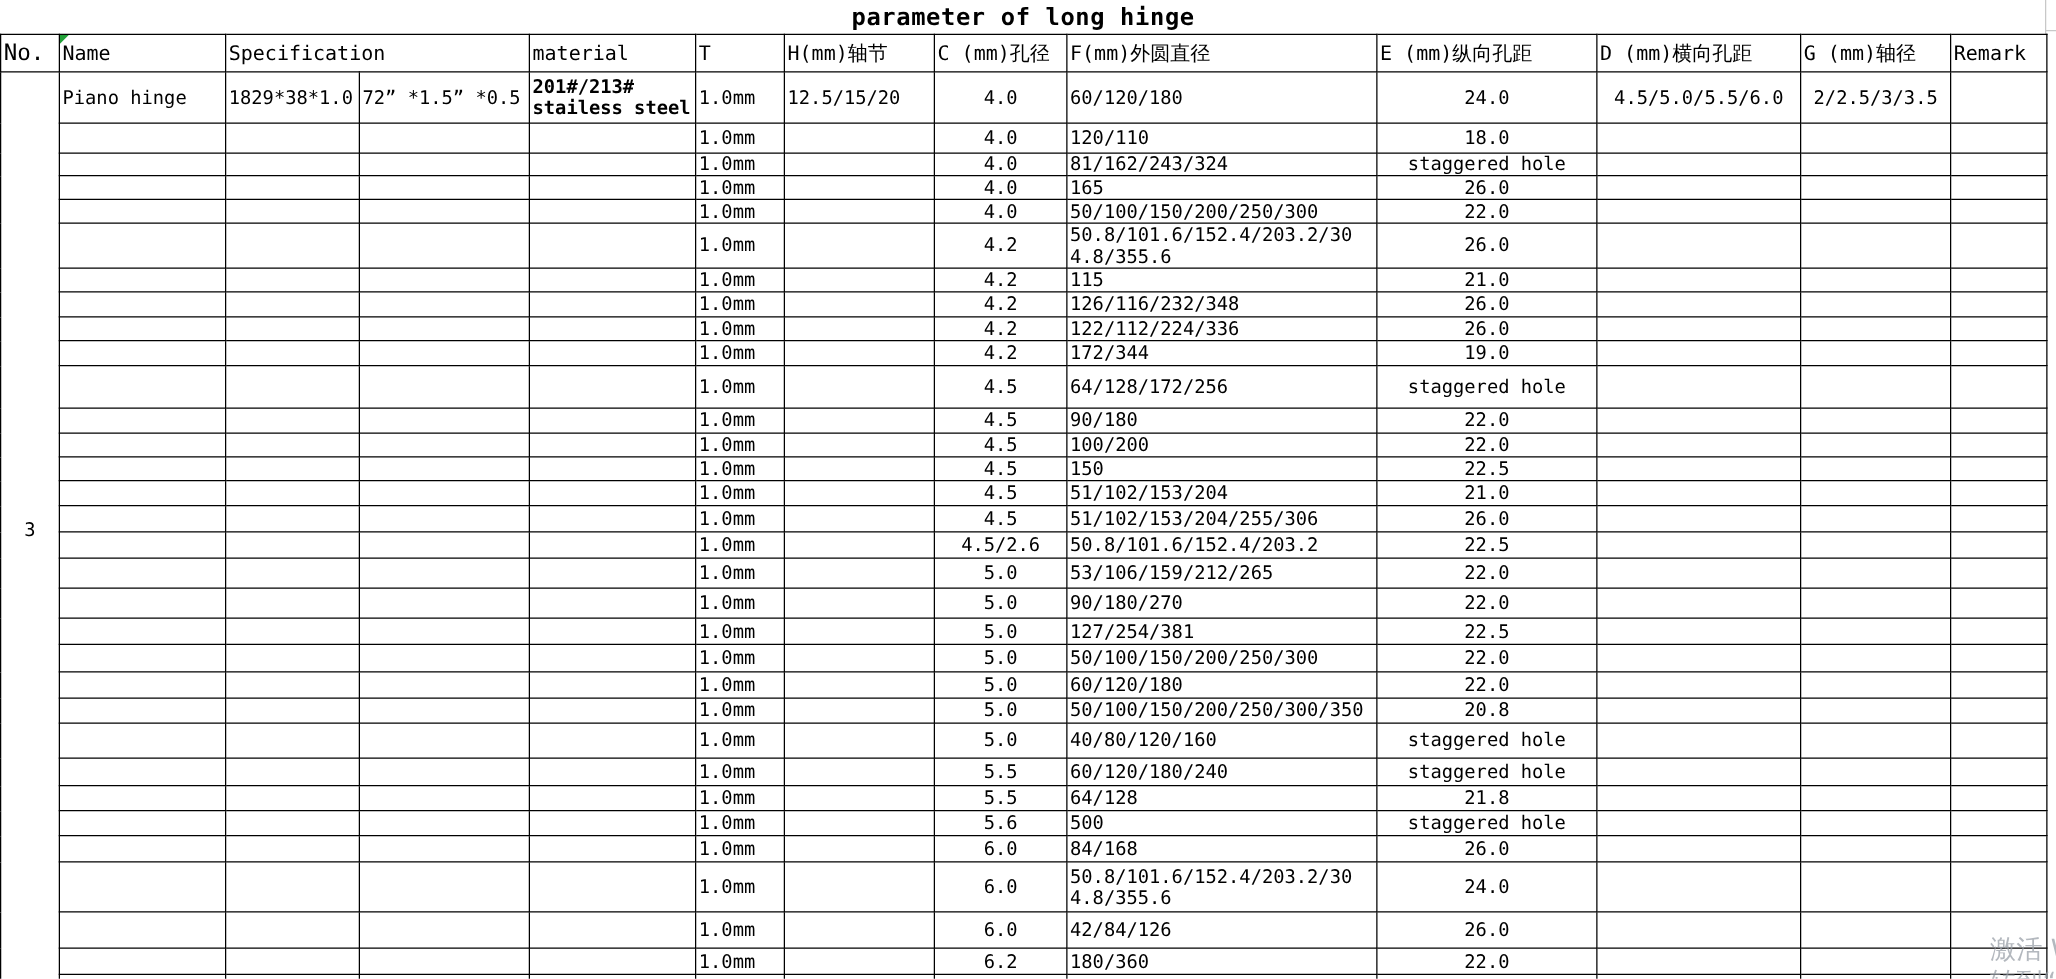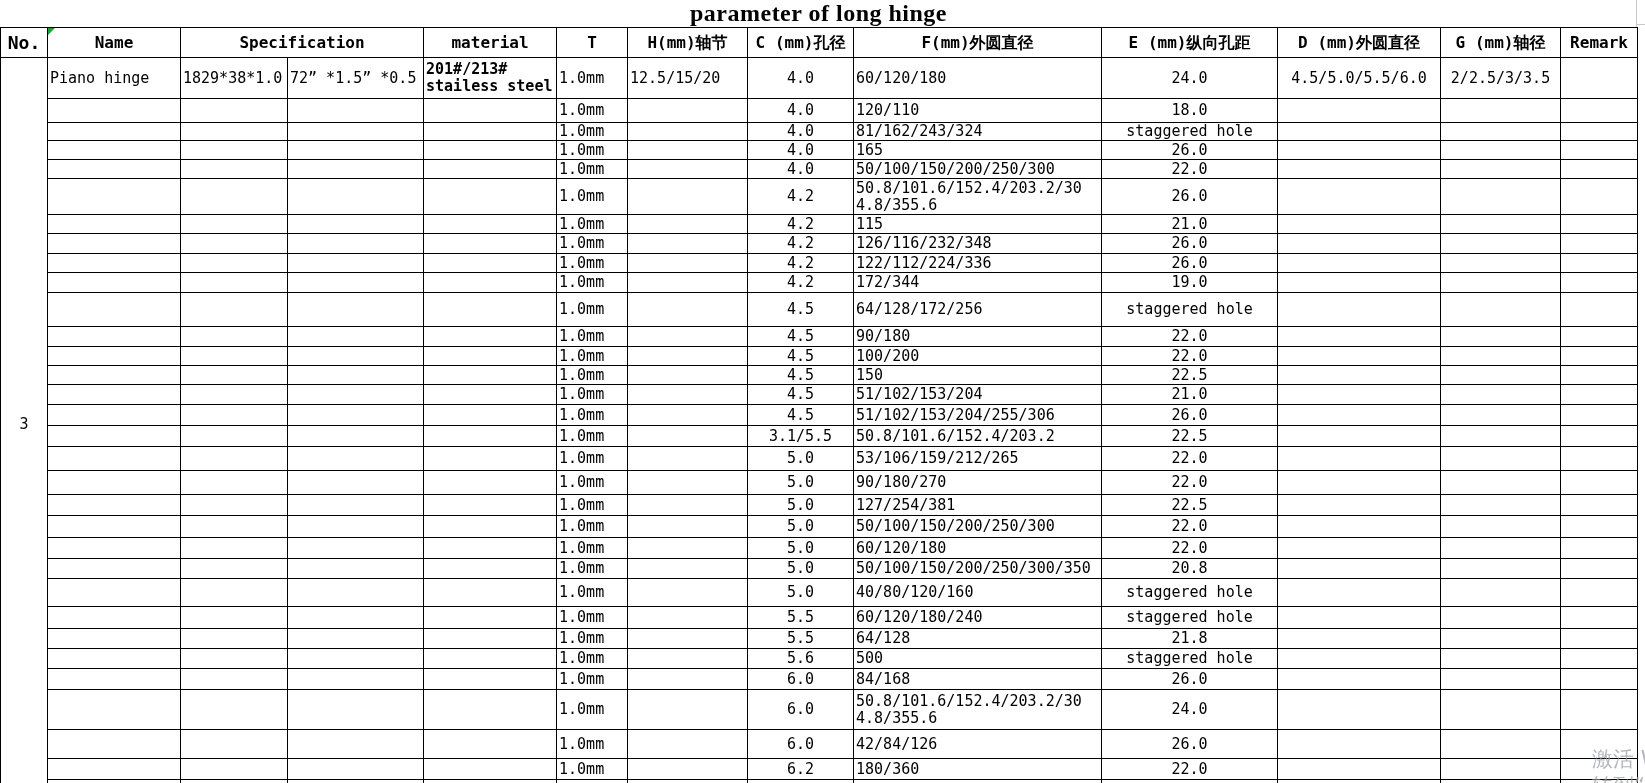--- a/index.html
+++ b/index.html
@@ -18,46 +18,45 @@
     overflow: hidden;
   }
   #sheet-title {
     position: absolute;
     top: 0; left: 0;
     width: 1637px;
     height: 27px;
     display: flex;
     align-items: center;
     justify-content: center;
-    font-size: 24px;
+    font-size: 19px;
     font-weight: bold;
     color: #000;
     letter-spacing: 0.5px;
-    font-family: Liberation Serif, serif;
   }
   table#hinge-table {
     position: absolute;
     top: 27px;
     left: 0;
     border-collapse: collapse;
     table-layout: fixed;
     width: 1637px;
   }
   #hinge-table th, #hinge-table td {
     border: 1px solid #000;
     padding: 0 2px;
     color: #000;
     overflow: hidden;
     vertical-align: middle;
     line-height: 17px;
   }
   #hinge-table th {
     font-size: 16px;
-    font-weight: bold;
-    text-align: center;
+    font-weight: normal;
+    text-align: left;
     white-space: nowrap;
     position: relative;
   }
   #hinge-table td { font-size: 15px; }
   td.al { text-align: left; }
   td.ac { text-align: center; }
   td.col-f { word-break: break-all; }
   td.two-line {
     white-space: pre-line;
     font-size: 12.5px;
@@ -131,21 +130,21 @@
       <tr style="height:30px">
         <th style="font-size:18px">No.</th>
         <th class="name-th"><span class="flag"></span><span>Name</span></th>
         <th colspan="2">Specification</th>
         <th>material</th>
         <th>T</th>
         <th>H(mm)轴节</th>
         <th>C (mm)孔径</th>
         <th>F(mm)外圆直径</th>
         <th>E (mm)纵向孔距</th>
-        <th>D (mm)外圆直径</th>
+        <th>D (mm)横向孔距</th>
         <th>G (mm)轴径</th>
         <th>Remark</th>
       </tr>
     </thead>
     <tbody id="table-body">
     <tr style="height: 41px;">
           <td class="no-cell" rowspan="32">3</td>
           <td class="al">Piano hinge</td>
           <td class="al">1829*38*1.0</td>
           <td class="al">72” *1.5” *0.5</td>
@@ -370,21 +369,21 @@
           <td class="ac"></td>
           <td class="ac"></td>
         </tr>
         <tr style="height: 21px;">
           <td class="al"></td>
           <td class="al"></td>
           <td class="al"></td>
           <td class="al"></td>
           <td class="al">1.0mm</td>
           <td class="al"></td>
-          <td class="ac">3.1/5.5</td>
+          <td class="ac">4.5/2.6</td>
           <td class="al col-f">50.8/101.6/152.4/203.2</td>
           <td class="ac">22.5</td>
           <td class="ac"></td>
           <td class="ac"></td>
           <td class="ac"></td>
         </tr>
         <tr style="height: 24px;">
           <td class="al"></td>
           <td class="al"></td>
           <td class="al"></td>

